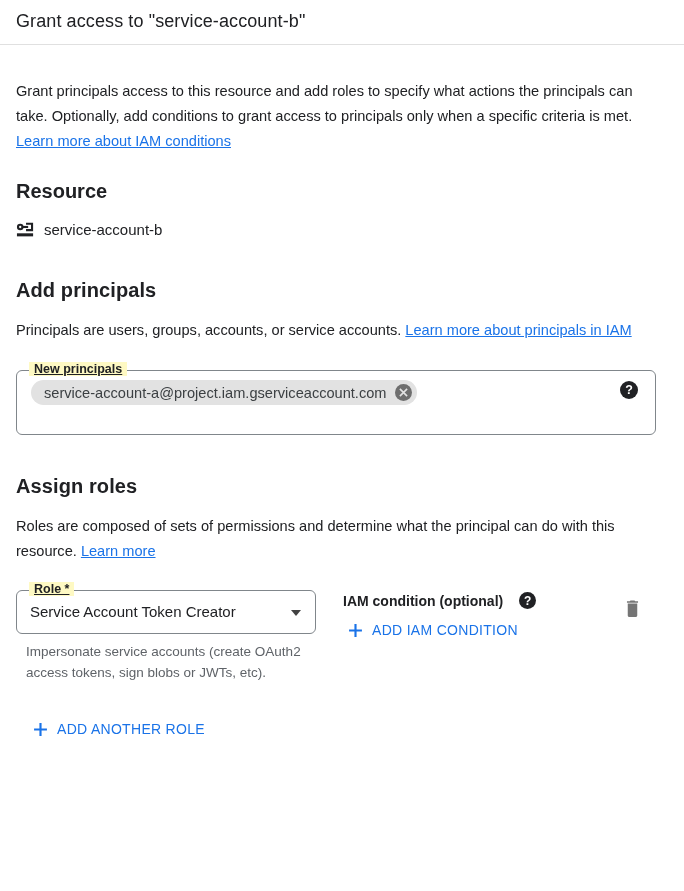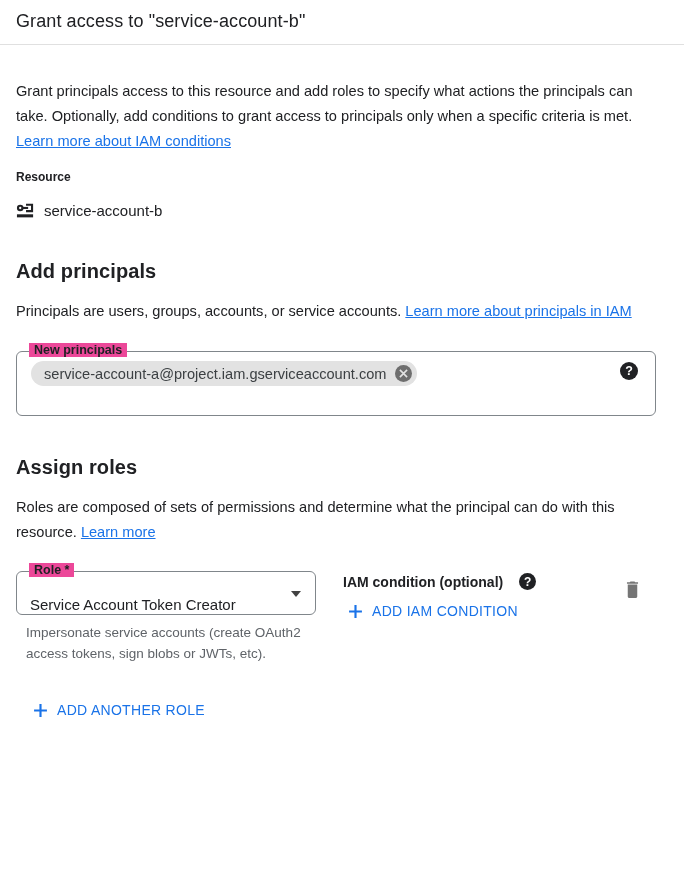--- a/index.html
+++ b/index.html
@@ -8,48 +8,48 @@
 
   .dlg-header { padding:11px 16px 0; height:45px; border-bottom:1px solid #e0e0e0; }
   .dlg-title { font-size:18px; font-weight:400; color:#202124; letter-spacing:.1px; }
 
   main { padding:0 16px; }
 
   .para { font-size:14.6px; line-height:25px; color:#202124; max-width:646px; }
   .intro { margin-top:34px; }
   a.link { color:#1a73e8; text-decoration:underline; cursor:pointer; }
 
-  .sec-heading-sm { margin-top:16px; font-size:12px; font-weight:700; }
+  .sec-heading-sm { margin-top:26px; font-size:20px; font-weight:700; }
   .resource-row { margin-top:17px; display:flex; align-items:center; gap:9px; }
   .resource-row .res-icon { display:inline-flex; }
   .resource-name { font-size:15px; color:#202124; }
 
   .sec-heading-lg { margin-top:40px; font-size:20px; font-weight:700; letter-spacing:.1px; }
   .sec-desc { margin-top:16px; }
 
   
   .field { position:relative; margin-top:27px; width:640px; height:65px;
     border:1px solid #80868b; border-radius:6px; }
-  .field-legend { position:absolute; top:-9px; left:12px; background:#ec4899;
-    padding:0 5px; font-size:12.5px; font-weight:700; color:#202124; }
+  .field-legend { position:absolute; top:-9px; left:12px; background:#fef9c3;
+    padding:0 5px; font-size:12.5px; font-weight:700; color:#202124;text-decoration:underline; }
   .chip { position:absolute; left:14px; top:9px; display:inline-flex; align-items:center;
     gap:8px; height:25px; padding:0 5px 0 13px; background:#e2e2e2; border-radius:13px; }
   .chip-text { font-size:14.6px; color:#3c4043; }
   .chip-x { width:17px; height:17px; border-radius:50%; background:#6e6e6e;
     display:inline-flex; align-items:center; justify-content:center; cursor:pointer; }
   .help-dot { width:18px; height:18px; border-radius:50%; background:#202124; color:#fff;
     font-size:12.5px; font-weight:700; display:inline-flex; align-items:center;
     justify-content:center; flex:0 0 auto; }
   .field .help-dot { position:absolute; right:17px; top:10px; }
 
   .role-row { margin-top:26px; display:flex; align-items:flex-start; }
   .role-col { width:300px; }
   .select-field { position:relative; width:300px; height:44px;
     border:1px solid #80868b; border-radius:6px; cursor:pointer; }
-  .select-value { position:absolute; left:13px; top:24px; font-size:15px; color:#202124; }
+  .select-value { position:absolute; left:13px; top:12px; font-size:15px; color:#202124; }
   .select-arrow { position:absolute; right:14px; top:19px; width:0; height:0;
     border-left:5px solid transparent; border-right:5px solid transparent;
     border-top:6px solid #424242; }
   .role-helper { margin:7px 0 0 10px; font-size:13.5px; line-height:21px; color:#5f6368;
     max-width:280px; }
 
   .cond-col { margin-left:27px; padding-top:2px; }
   .cond-label-row { display:flex; align-items:flex-end; gap:16px; }
   .cond-label { font-size:14px; font-weight:700; color:#202124; }
   .cond-col .help-dot { width:17px; height:17px; font-size:12px; }

